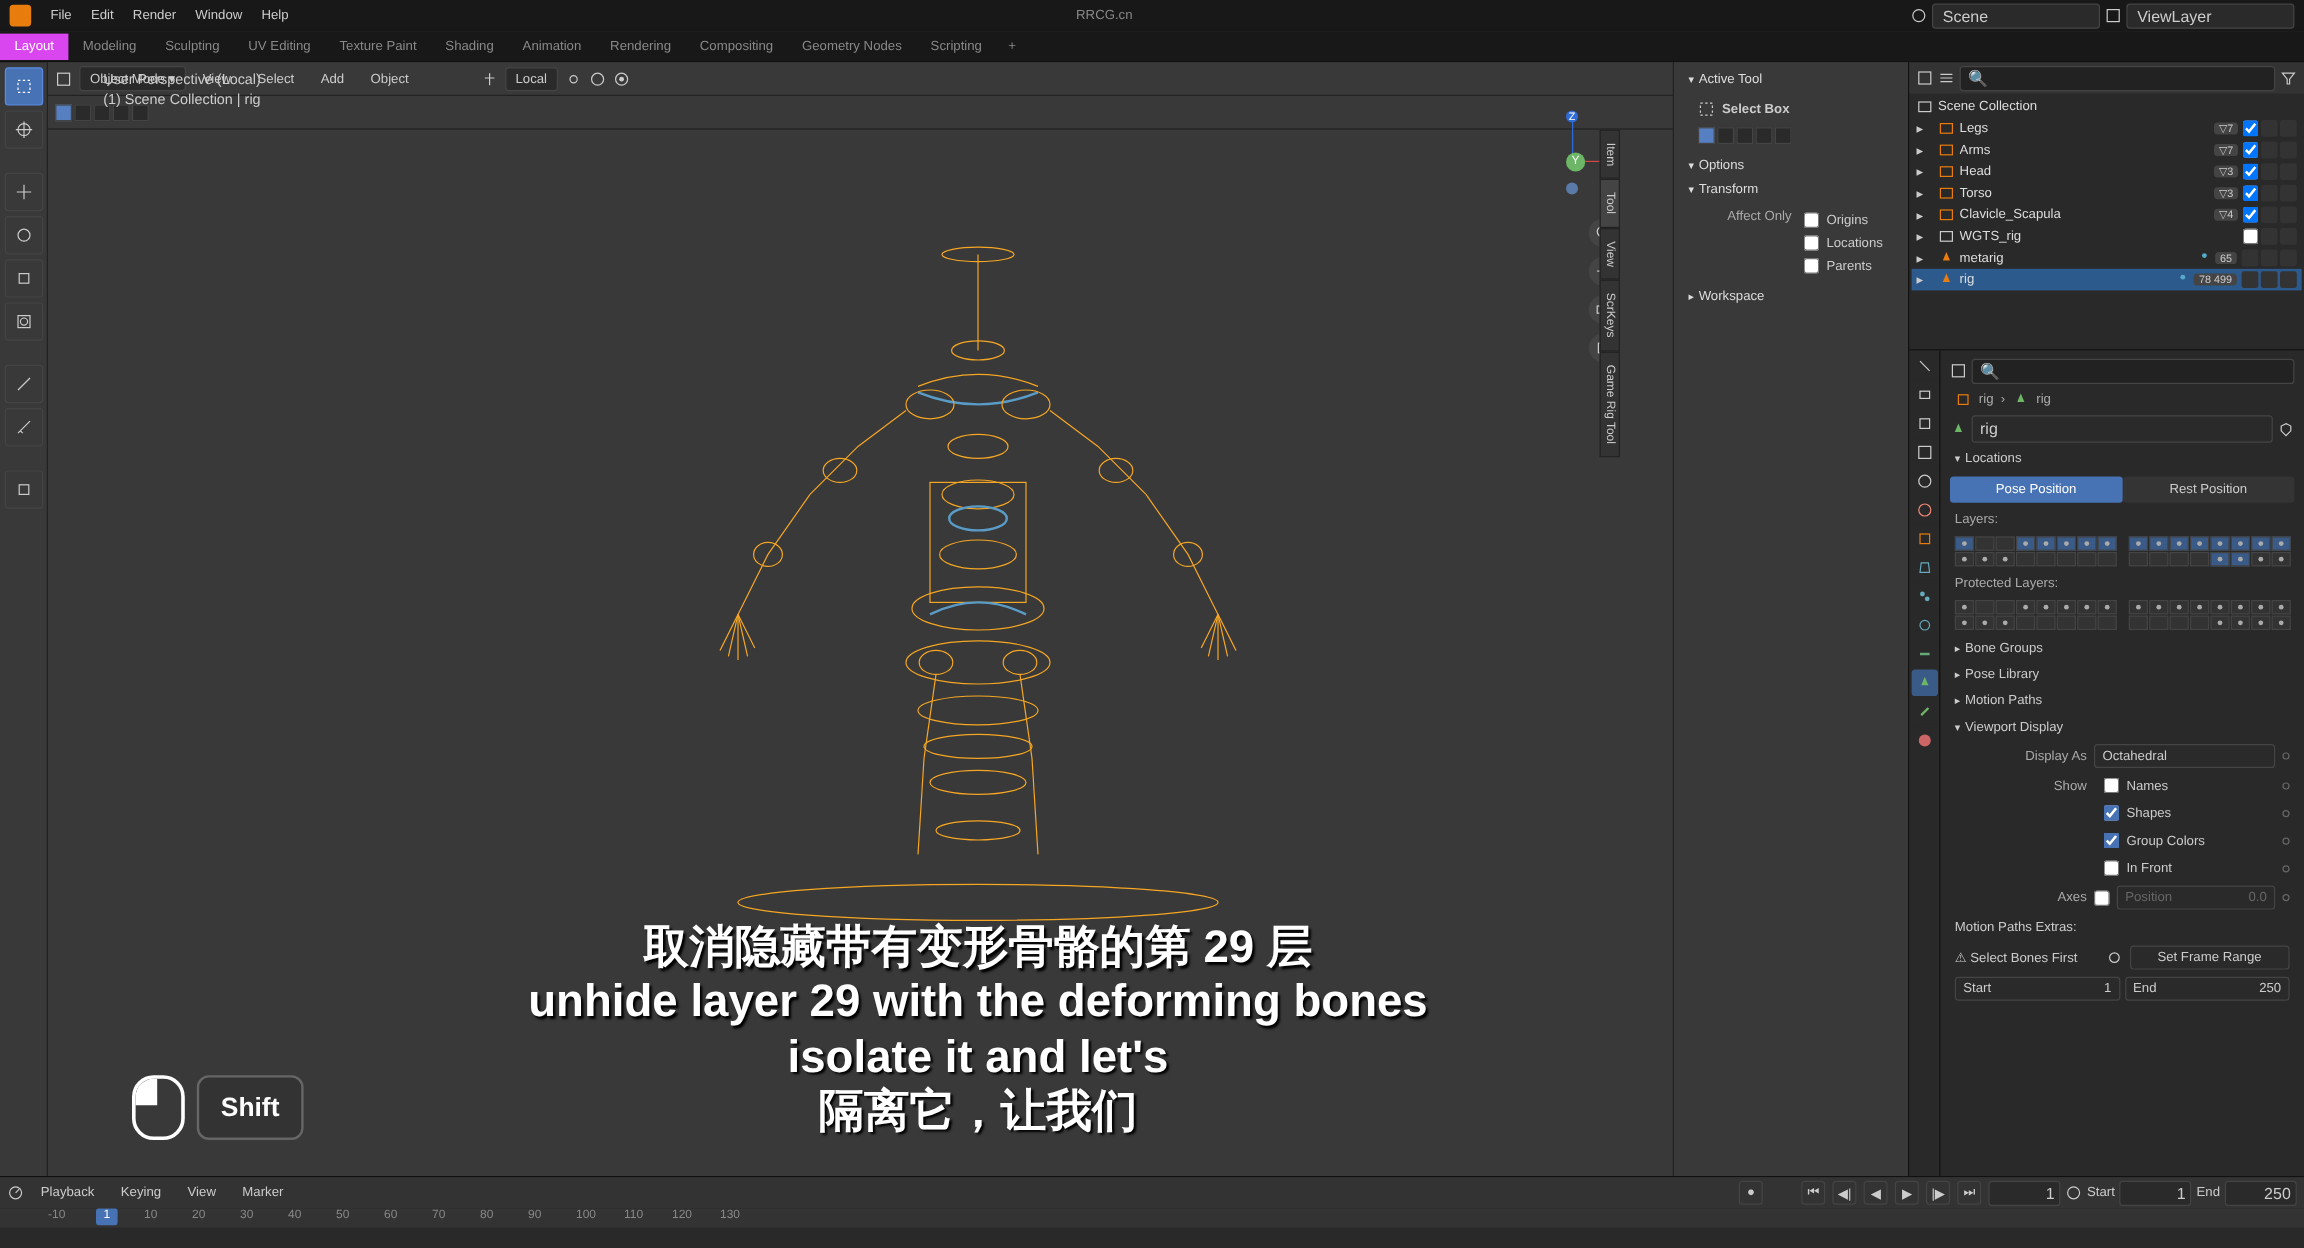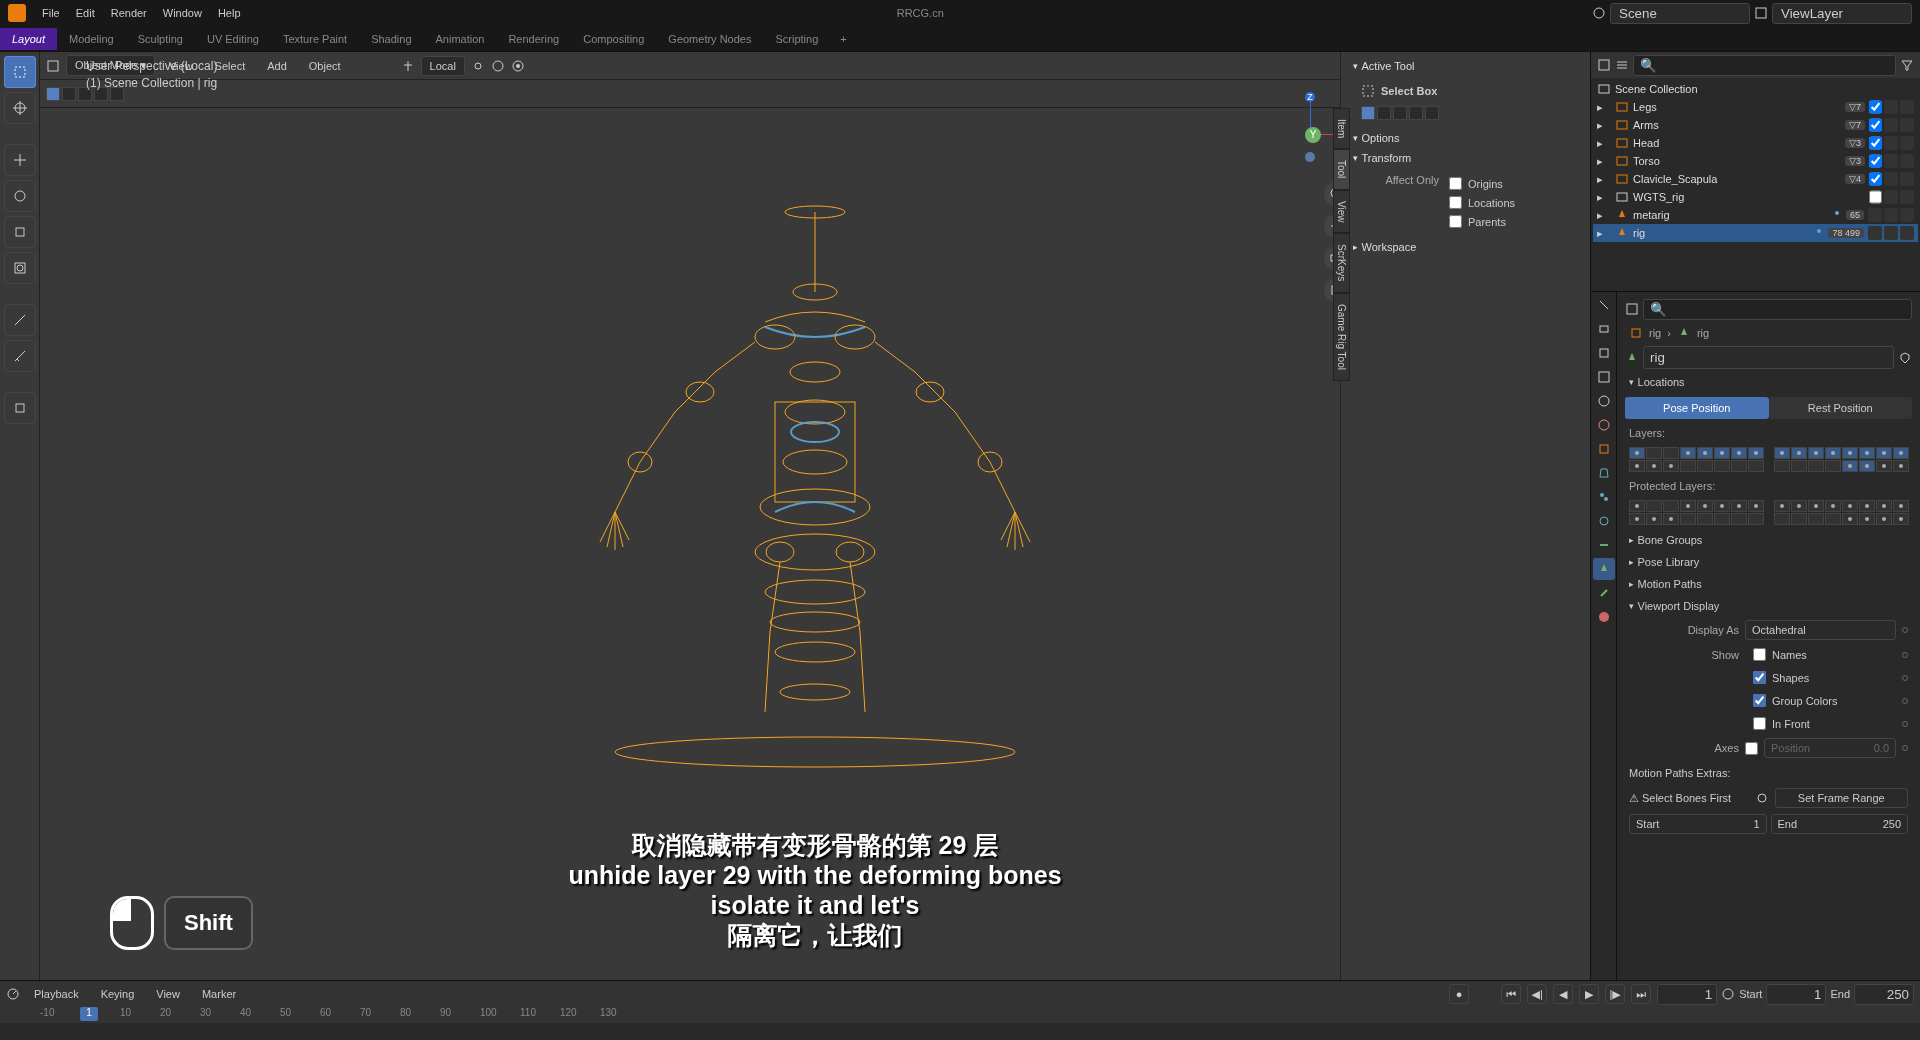--- a/index.html
+++ b/index.html
@@ -9,21 +9,21 @@
 .menubar { height: 26px; background: #181818; display: flex; align-items: center; padding: 0 8px; }
 .menubar .logo { width: 18px; height: 18px; margin-right: 8px; background: #e87d0d; border-radius: 3px; }
 .menubar .menu-item { padding: 4px 8px; cursor: pointer; color: #ccc; }
 .menubar .center-text { flex: 1; text-align: center; color: #888; }
 .menubar .right-controls { display: flex; align-items: center; gap: 4px; }
 .scene-input { background: #2a2a2a; border: 1px solid #444; color: #ccc; padding: 2px 8px; width: 140px; border-radius: 3px; }
 
 
 .workspace-tabs { height: 26px; background: #181818; display: flex; align-items: center; border-bottom: 1px solid #111; }
 .workspace-tabs .tab { padding: 5px 12px; color: #888; cursor: pointer; }
-.workspace-tabs .tab.active { background: #4c1d95; color: #fff; font-style: italic; }
+.workspace-tabs .tab.active { background: #d946ef; color: #fff; }
 .workspace-tabs .plus-tab { padding: 5px 10px; color: #888; }
 
 
 .main { display: flex; height: calc(100% - 112px); }
 
 
 .left-toolbar { width: 40px; background: #393939; border-right: 1px solid #222; display: flex; flex-direction: column; padding: 4px; gap: 4px; }
 .tool-btn { width: 32px; height: 32px; background: #393939; border: 1px solid #444; border-radius: 3px; display: flex; align-items: center; justify-content: center; cursor: pointer; }
 .tool-btn.active { background: #4772b3; border-color: #5a8adf; }
 
@@ -49,21 +49,21 @@
 .side-icon { width: 24px; height: 24px; background: #444; border-radius: 50%; display: flex; align-items: center; justify-content: center; }
 
 
 .skeleton-viz { position: absolute; top: 100px; left: 50%; transform: translateX(-50%); width: 700px; height: 640px; }
 .skeleton-viz svg { width: 100%; height: 100%; }
 .bone { fill: none; stroke: #f5a623; stroke-width: 1; }
 .bone-blue { fill: none; stroke: #5a9cc7; stroke-width: 2; }
 
 
 .subtitles { position: absolute; bottom: 30px; left: 50%; transform: translateX(-50%); text-align: center; }
-.subtitle-line { font-size: 25px; color: #fff; text-shadow: 2px 2px 2px #000; font-weight: bold; line-height: 1.2; }
+.subtitle-line { font-size: 38px; color: #fff; text-shadow: 2px 2px 2px #000; font-weight: bold; line-height: 1.2; }
 
 
 .key-indicator { position: absolute; bottom: 30px; left: 70px; display: flex; gap: 10px; align-items: center; }
 .mouse-icon { width: 44px; height: 54px; border: 3px solid #fff; border-radius: 18px; position: relative; }
 .mouse-btn-left { position: absolute; top: 0; left: 0; width: 18px; height: 22px; background: #fff; border-radius: 15px 0 0 0; }
 .shift-key { background: #333; border: 2px solid #666; border-radius: 10px; padding: 12px 18px; color: #fff; font-size: 22px; font-weight: bold; }
 .n-panel-header { padding: 4px 8px; color: #ddd; display: flex; align-items: center; gap: 4px; cursor: pointer; }
 .n-panel-header::before { content: "▾"; font-size: 9px; }
 .n-panel-header.collapsed::before { content: "▸"; }
 .n-panel-section { padding: 4px 12px; }
@@ -392,21 +392,21 @@
       <div class="subtitle-line">隔离它，让我们</div>
     </div>
 
     <div class="key-indicator">
       <div class="mouse-icon">
         <div class="mouse-btn-left"></div>
       </div>
       <div class="shift-key">Shift</div>
     </div>
 
-    <div style="position:absolute; top:0; right:0; width:250px; height:100%; background:#393939; border-left:1px solid #222; padding:4px;">
+    <div style="position:absolute; top:0; right:0; width:196px; height:100%; background:#393939; border-left:1px solid #222; padding:4px;">
       <div class="n-panel-header">Active Tool</div>
       <div class="n-panel-section">
         <div style="display:flex;align-items:center;gap:6px;padding:4px;font-weight:bold;">
           <svg class="icon-svg">
               <rect x="2" y="2" width="10" height="10" stroke="#ccc" fill="none" stroke-dasharray="2"></rect>
             </svg>
           <span>Select Box</span>
         </div>
         <div class="layer-boxes" style="padding:4px;">
           <div class="layer-box active"></div>

